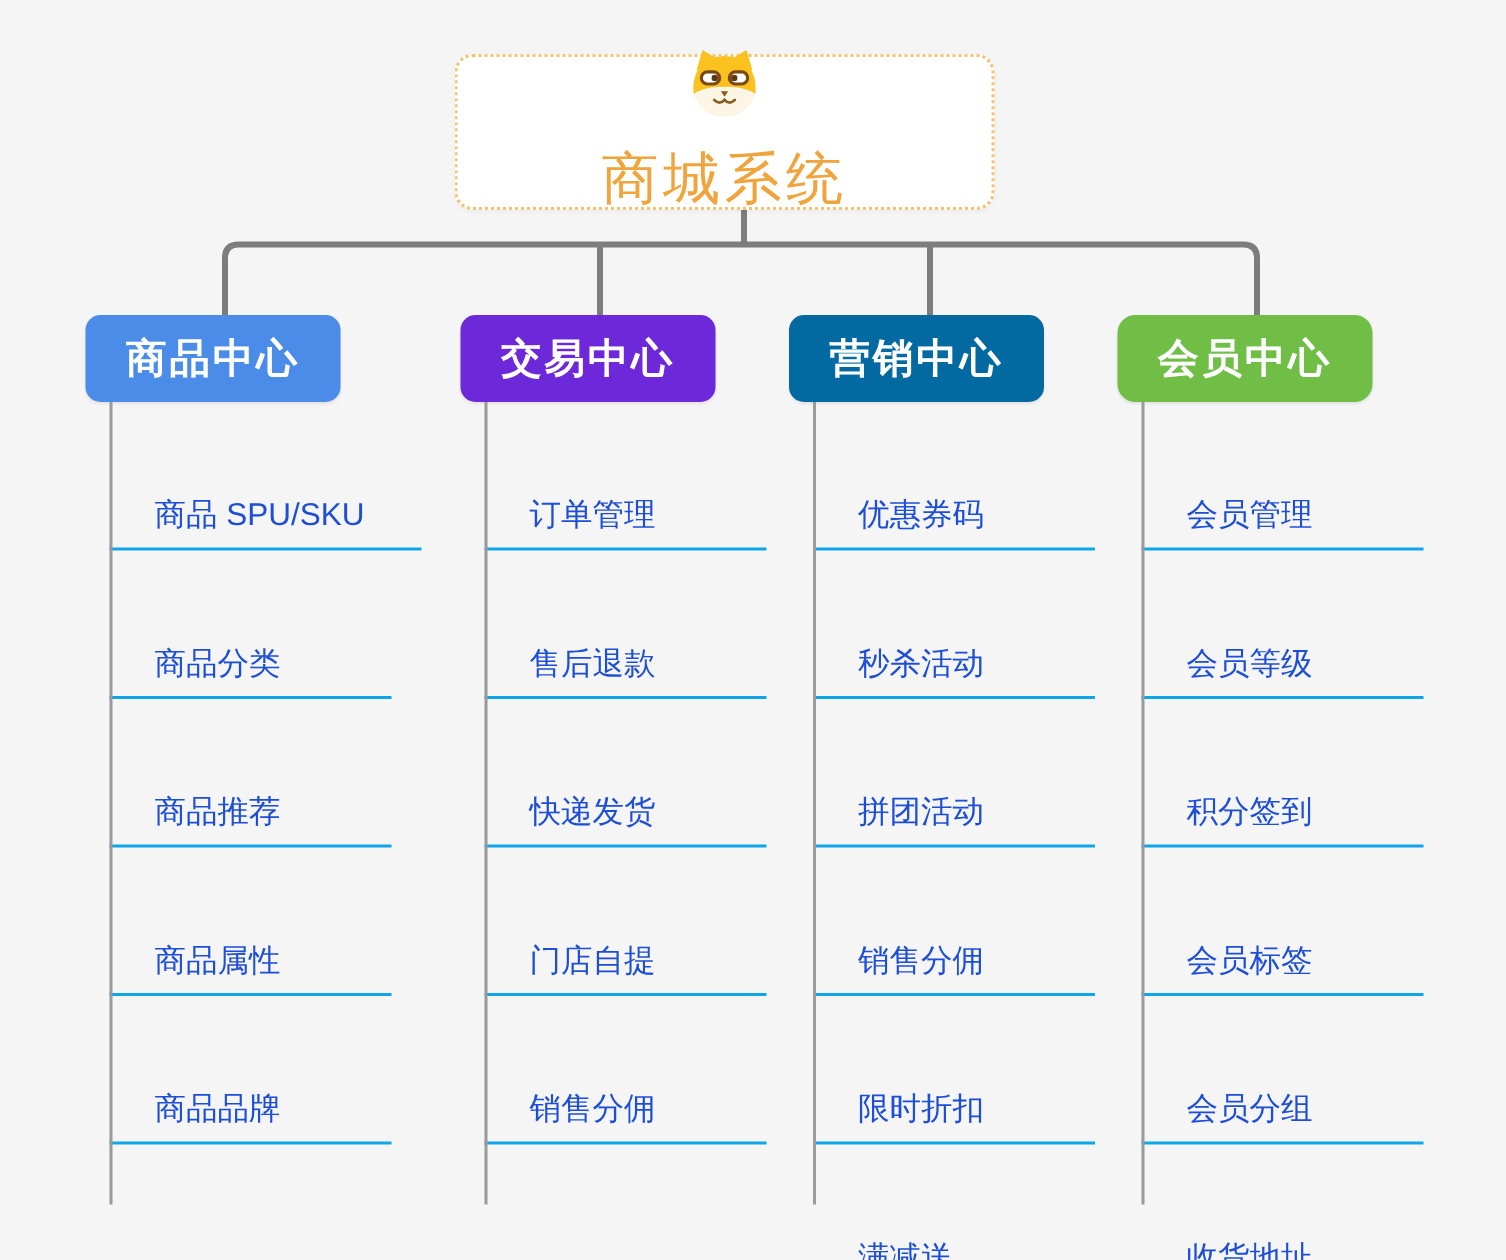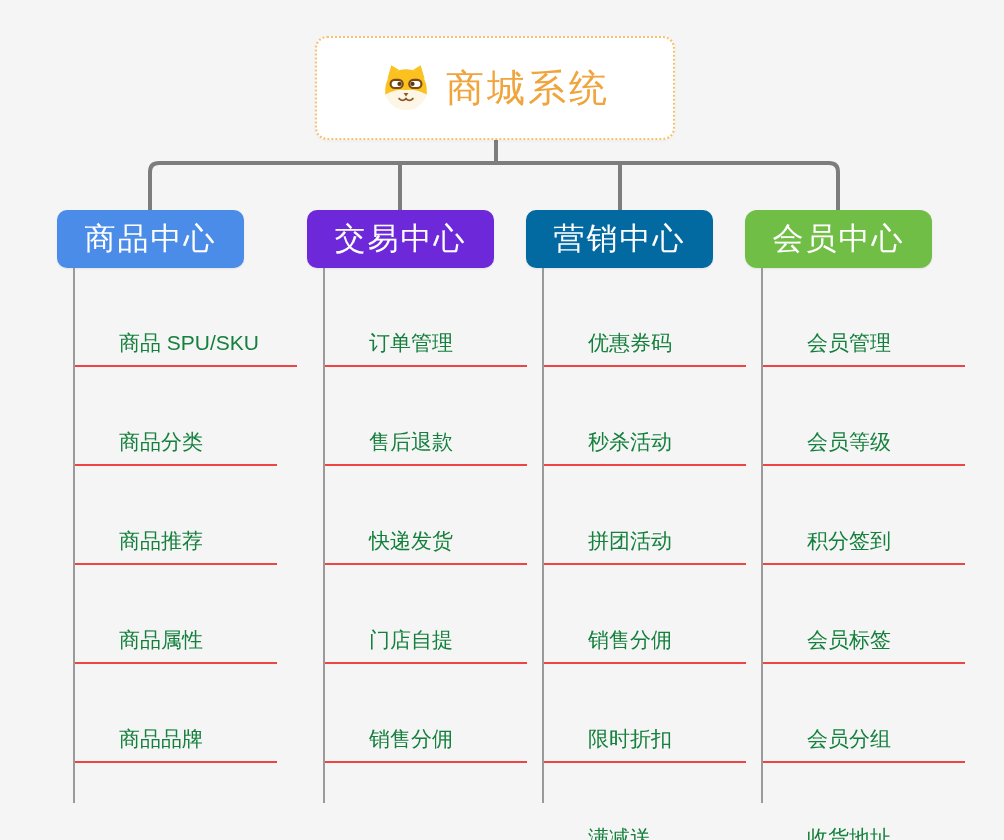--- a/index.html
+++ b/index.html
@@ -16,76 +16,78 @@
   }
   
   .connectors {
     position: absolute;
     left: 0; top: 0;
     pointer-events: none;
   }
   
   .root-node {
     position: absolute;
-    left: 315px; top: 36px;
+    left: 303px; top: 36px;
     width: 360px; height: 104px;
     background: #ffffff;
     border: 2px dotted #f5c26e;
     border-radius: 12px;
     box-sizing: border-box;
     display: flex;
     align-items: center;
     justify-content: center;
     gap: 14px;
     box-shadow: 0 1px 3px rgba(0,0,0,0.04);
+    flex-direction: column;
   }
   .root-label {
     font-size: 38px;
     letter-spacing: 3px;
     color: #f0a43c;
     font-weight: 500;
     white-space: nowrap;
   }
   .root-icon { width: 52px; height: 48px; flex: 0 0 auto; }
   
   .branch-col {
     position: absolute;
     top: 210px;
     width: 220px;
   }
   .branch-head {
-    width: 187px; height: 58px;
+    width: 170px; height: 58px;
     border-radius: 10px;
     display: flex;
     align-items: center;
     justify-content: center;
     color: #ffffff;
-    font-size: 31px;
+    font-size: 27px;
     letter-spacing: 2px;
     white-space: nowrap;
     box-shadow: 0 1px 2px rgba(0,0,0,0.08);
+    font-weight: bold;
   }
   .trunk {
     position: absolute;
     left: 16px; top: 58px;
     width: 2px; height: 535px;
     background: #9a9a9a;
   }
   .leaves { margin-left: 16px; }
   .leaf {
     height: 89px;
     display: flex;
     align-items: flex-end;
     width: max-content;
     min-width: 120px;
-    border-bottom: 2px solid #ef4444;
-    padding: 0 38px 8px 46px;
+    border-bottom: 2px solid #0ea5e9;
+    padding: 0 38px 8px 30px;
     box-sizing: content-box;
     font-size: 21px;
-    color: #15803d;
+    color: #1d4ed8;
     white-space: nowrap;
     cursor: default;
   }
 </style>
 </head>
 <body>
 
 <div class="stage">
 
   <svg class="connectors" width="1004" height="840" viewBox="0 0 1004 840">

